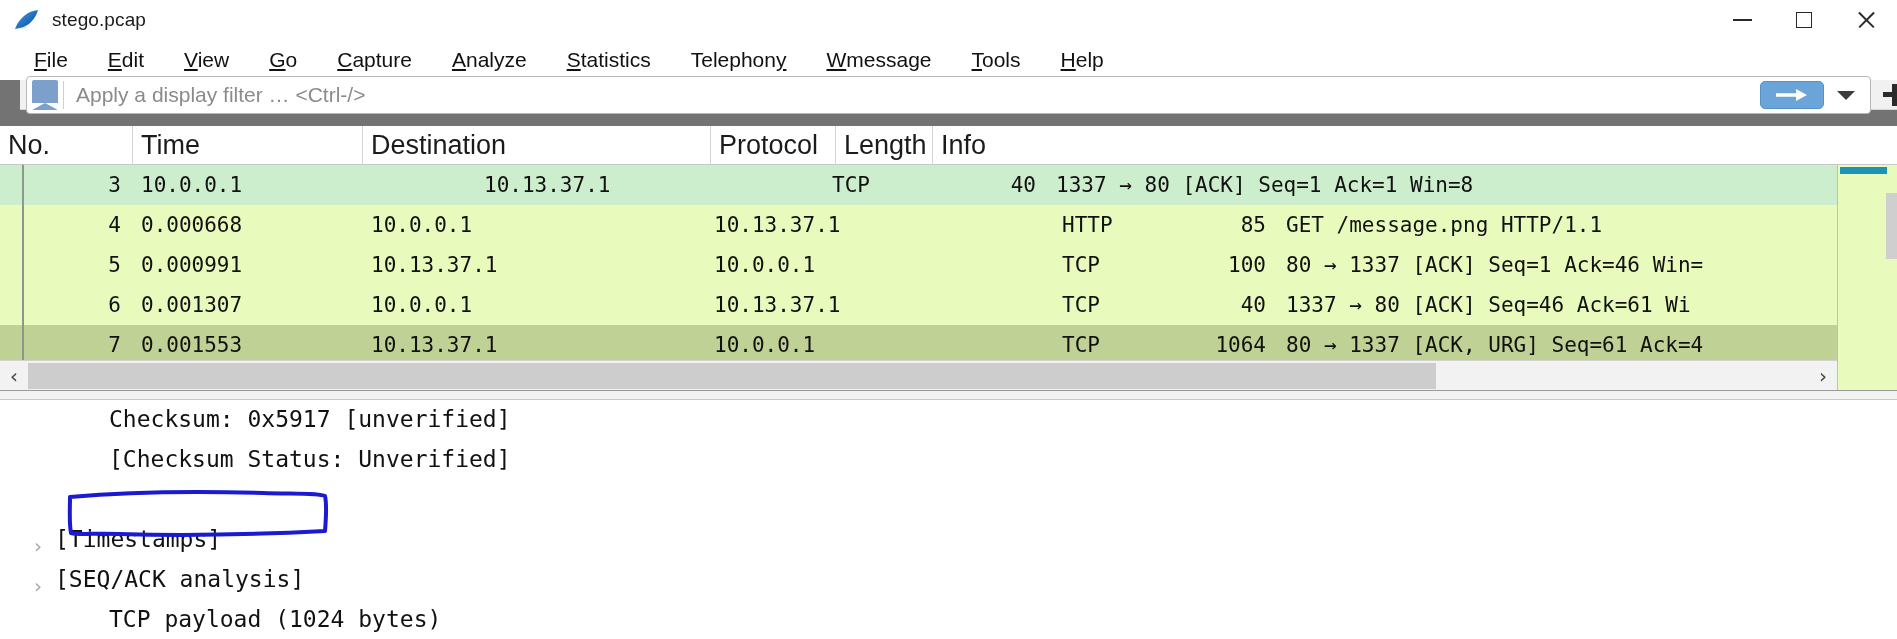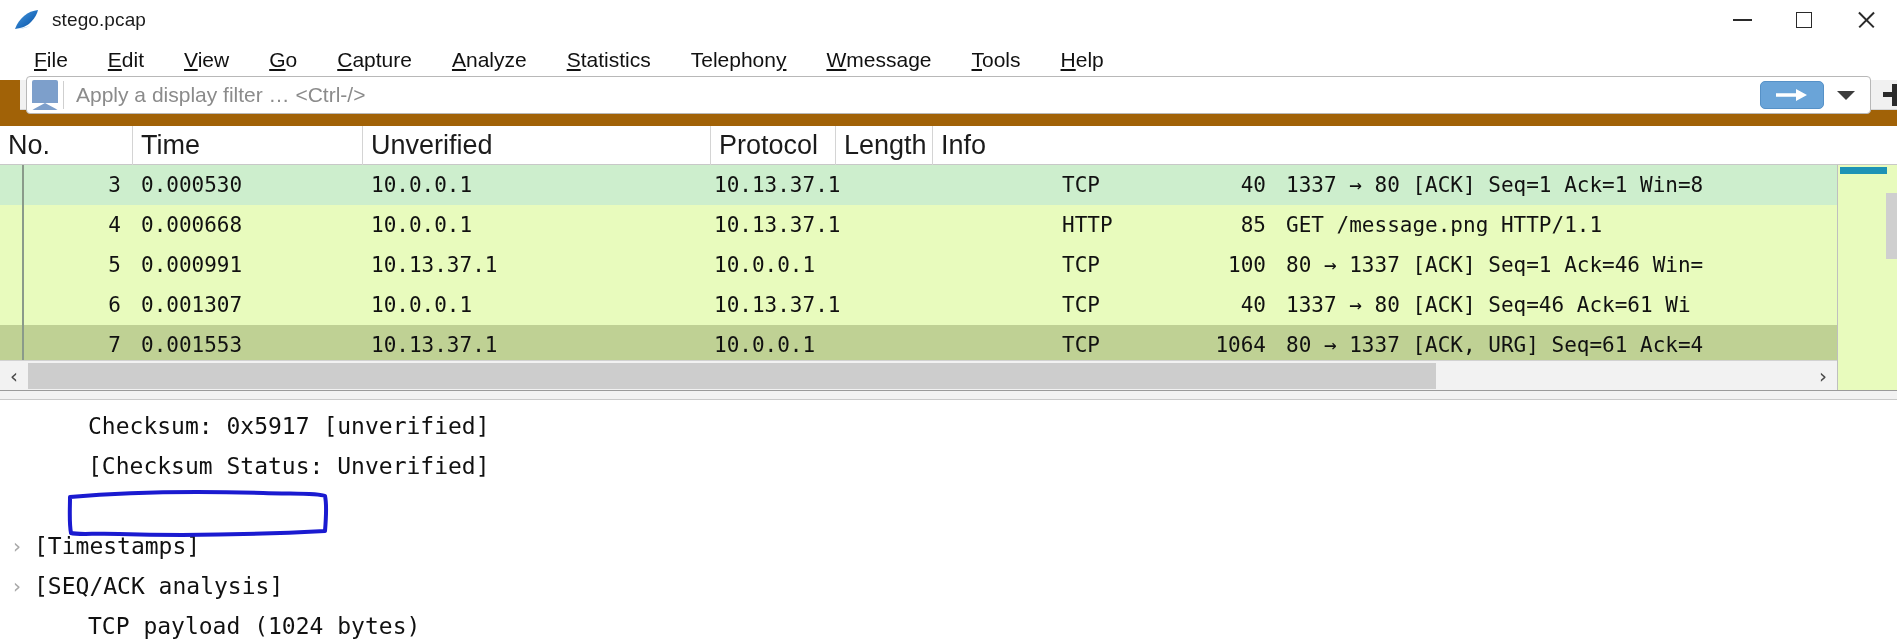--- a/index.html
+++ b/index.html
@@ -3,21 +3,21 @@
 <meta charset="utf-8">
 <style>
   * { box-sizing: border-box; margin: 0; padding: 0; }
   html, body {
     width: 1897px; height: 639px;
     overflow: hidden;
     background: #ffffff;
     font-family: "Liberation Sans", sans-serif;
   }
 
-  #app { position: relative; width: 1897px; height: 639px; background:#a16207; }
+  #app { position: relative; width: 1897px; height: 639px; background:#737373; }
 
   
   .titlebar {
     position: absolute; left:0; top:0; width:1897px; height:40px;
     background:#ffffff;
     display:flex; align-items:center;
   }
   .title-left { display:flex; align-items:center; padding-left:14px; }
   .shark-icon { width:26px; height:24px; position:relative; margin-right:12px; }
   .title-text {
@@ -152,23 +152,24 @@
     position:absolute; left:0; top:390px; width:1897px; height:10px;
     background:#f2f2f2; border-top:1px solid #9a9a9a; border-bottom:1px solid #c9c9c9;
   }
 
   
   .detail-pane {
     position:absolute; left:0; top:400px; width:1897px; height:239px;
     background:#ffffff; overflow:hidden; padding-top:6px;
   }
   .drow {
-    height:40px; display:flex; align-items:center;
+    height:40px; display:flex; align-items:flex-start;
     font-family:"DejaVu Sans Mono", monospace; font-size:23px; color:#111;
     white-space:nowrap;
+    padding-left:21px;
   }
   .dexpander {
     width:34px; height:40px; flex:none; display:flex;
     align-items:center; justify-content:center;
     color:#a9a9a9; font-size:20px; font-family:"DejaVu Sans", sans-serif;
   }
   .dexpander.blank { color:transparent; }
   .dtext { padding-left:0px; }
   .dindent { width:54px; flex:none; }
 
@@ -247,33 +248,32 @@
     <div class="plus-btn">
       <span class="plus-glyph"></span>
     </div>
   </div>
 
   <div class="packet-list">
 
     <div class="plist-header">
       <div class="ph-cell" style="width:133px">No.</div>
       <div class="ph-cell" style="width:230px">Time</div>
-      <div class="ph-cell" style="width:348px">Unverified</div>
+      <div class="ph-cell" style="width:348px">Destination</div>
       <div class="ph-cell" style="width:125px">Protocol</div>
       <div class="ph-cell" style="width:97px">Length</div>
       <div class="ph-cell" style="width:621px; border-right:none">Info</div>
     </div>
 
     <div class="plist-rows">
 
       <div class="prow" style="background:#cdeecd">
         <span class="leftgutter"></span>
         <span class="divline"></span>
         <span class="pcell num" style="width:109px">3</span>
-        <span class="pcell time" style="width:230px">0.000530</span>
         <span class="pcell src" style="width:343px">10.0.0.1</span>
         <span class="pcell dst" style="width:348px">10.13.37.1</span>
         <span class="pcell proto" style="width:125px">TCP</span>
         <span class="pcell len" style="width:97px">40</span>
         <span class="pcell info" style="width:561px">1337 → 80 [ACK] Seq=1 Ack=1 Win=8</span>
       </div>
 
       <div class="prow" style="background:#e8fbbd">
         <span class="leftgutter"></span>
         <span class="divline"></span>

